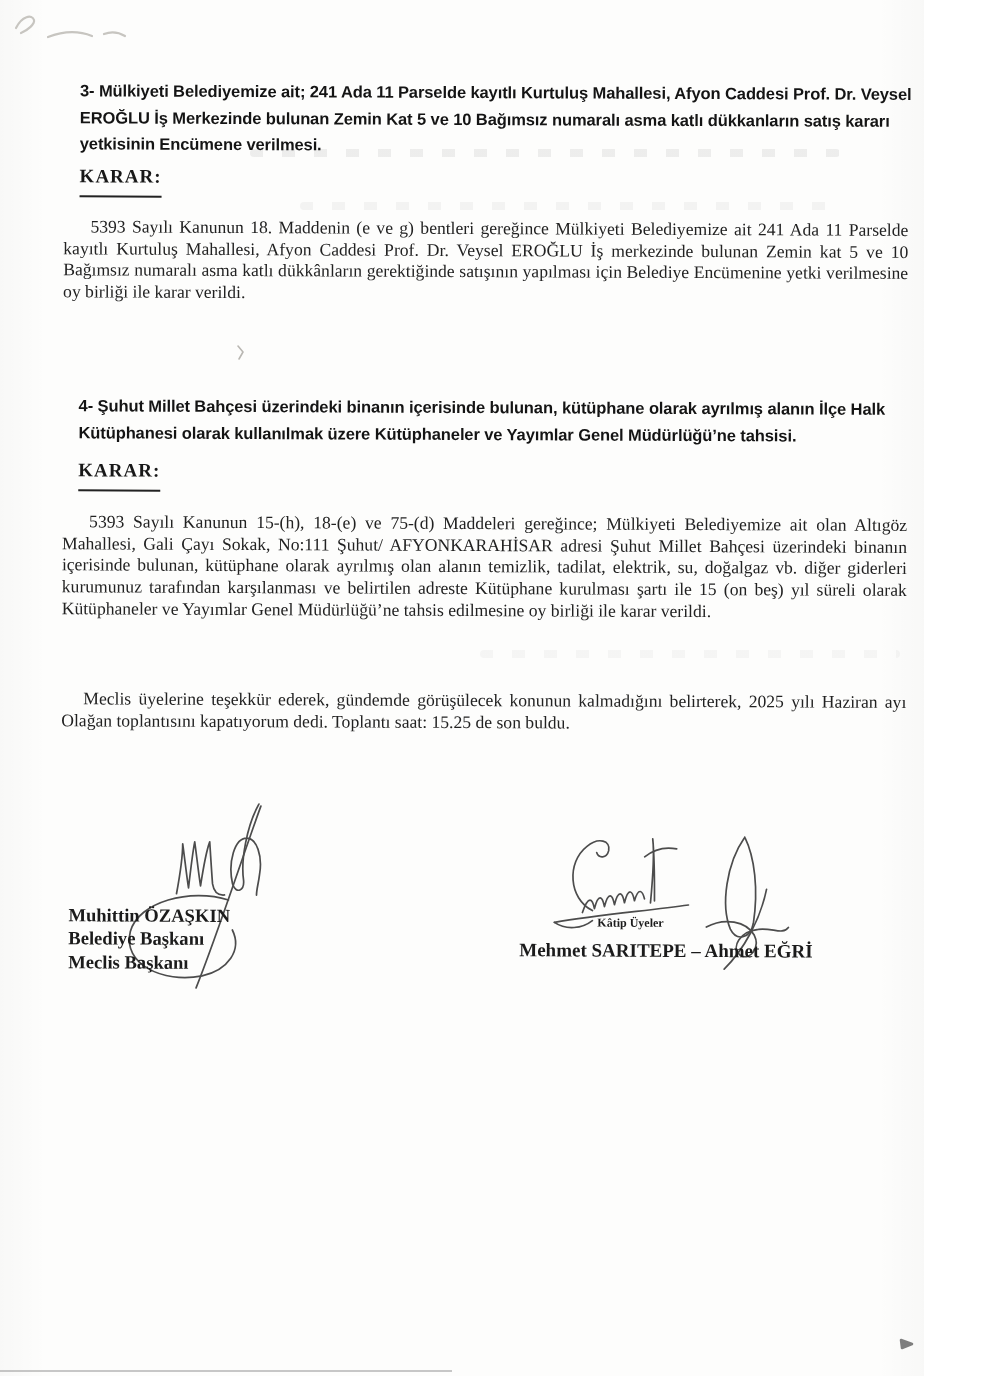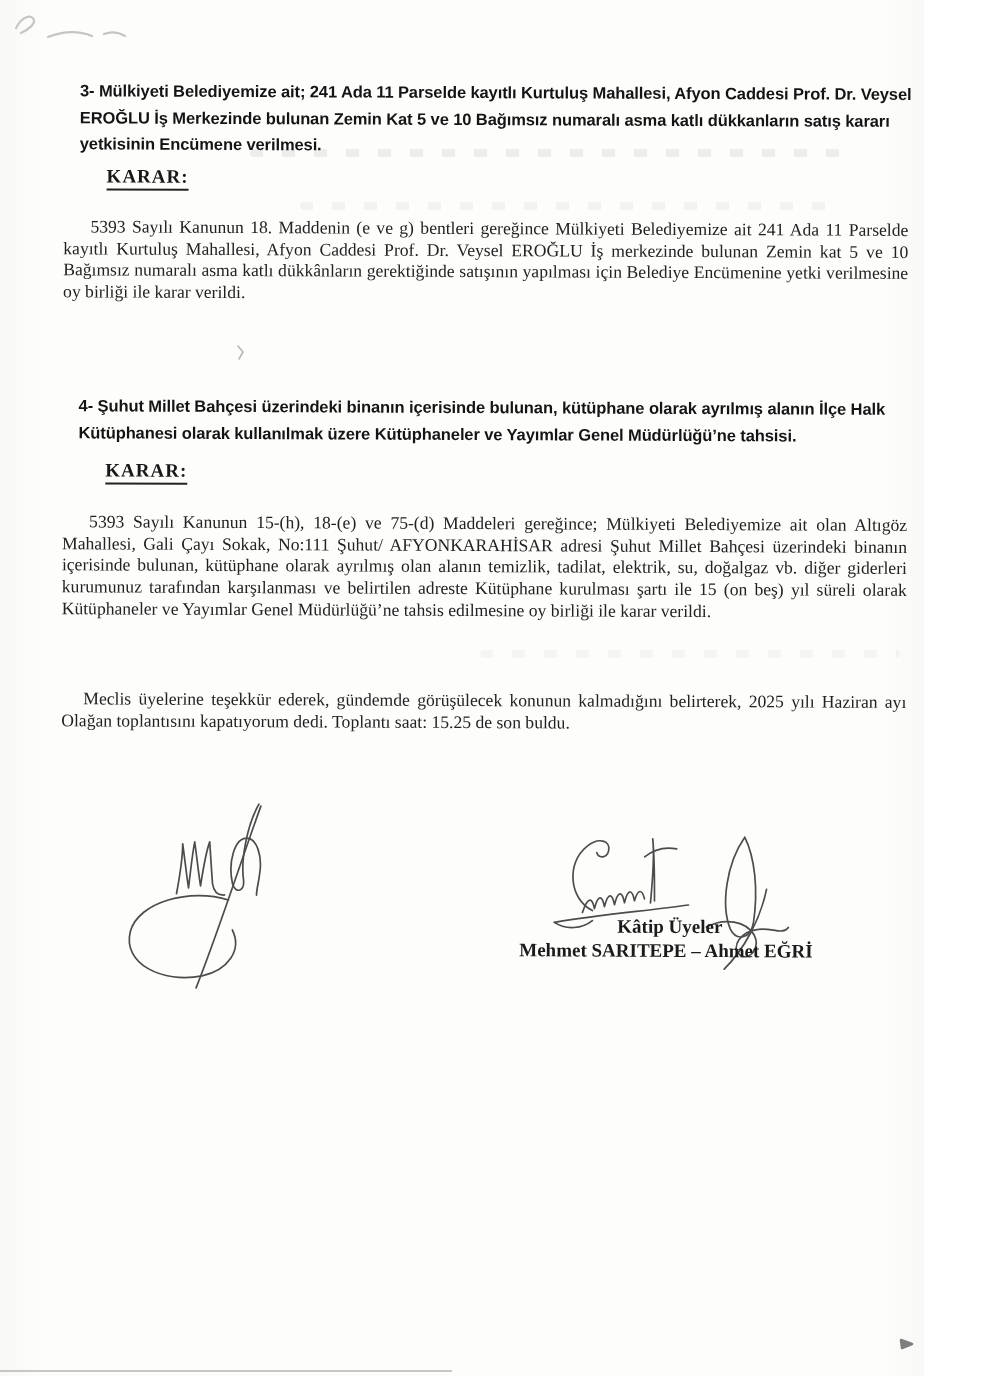--- a/index.html
+++ b/index.html
@@ -32,23 +32,22 @@
   }
   #heading-3 { left: 78px; top: 79px;  width: 845px; }
   #heading-4 { left: 78px; top: 394px; width: 845px; }
   .karar {
     font-family: "Liberation Serif", serif;
     font-weight: 700;
     font-size: 19px;
     letter-spacing: 1px;
     color: #181818;
     border-bottom: 2.2px solid #222;
-    padding-bottom: 1px;
+    padding-bottom: 8px;
     display: inline-block;
-    margin-left: 27px;
   }
   #karar-1 { left: 78px; top: 167px; }
   #karar-2 { left: 78px; top: 461px; }
   .body-p {
     font-family: "Liberation Serif", serif;
     font-size: 17.6px;
     line-height: 21.7px;
     text-align: justify;
     color: #222;
     width: 845px;
@@ -57,21 +56,21 @@
   #para-1   { top: 218px; text-indent: 27px; }
   #para-2   { top: 513px; text-indent: 27px; }
   #closing-p{ top: 690px; text-indent: 22px; }
   .sig-text {
     font-family: "Liberation Serif", serif;
     font-weight: 700;
     color: #1b1b1b;
     white-space: nowrap;
   }
   #sig-left-block { left: 70px; top: 905px; font-size: 18.6px; line-height: 23.4px; }
-  #sig-right-role  { left: 619px; top: 915px; font-size: 19px; }
+  #sig-right-role  { left: 599px; top: 915px; font-size: 12px; }
   #sig-right-names { left: 521px; top: 939px; font-size: 19px; }
   svg.stroke-art { position: absolute; overflow: visible; }
   svg.stroke-art path {
     fill: none;
     stroke-linecap: round;
     stroke-linejoin: round;
   }
   .sig-stroke path { stroke: #4c4c4c; stroke-width: 1.7; }
   .faint-stroke path { stroke: #c7c5c0; stroke-width: 2.2; }
   .smudge {
@@ -138,20 +137,25 @@
 
     <div id="closing-p" class="abs body-p">Meclis üyelerine teşekkür ederek, gündemde görüşülecek konunun kalmadığını belirterek, 2025 yılı Haziran ayı Olağan toplantısını kapatıyorum dedi. Toplantı saat: 15.25 de son buldu.</div>
 
     <svg class="stroke-art sig-stroke" style="left:112px; top:793px;" width="170" height="200" viewBox="0 0 170 200">
       <path d="M 66 102 C 70 80 72 62 72 52 C 74 66 76 84 78 96 C 80 78 82 60 84 50 C 86 64 88 82 90 94 C 93 74 96 58 99 50 C 100 64 101 80 102 92 Q 104 104 114 103"></path>
       <path d="M 148 12 C 136 34 130 68 133 88 C 134 98 126 103 122 92 C 117 70 124 46 136 46 C 146 46 152 64 149 82 C 148 91 146 97 146 103"></path>
       <path d="M 118 108 C 80 96 28 110 20 140 C 12 172 52 192 92 184 C 118 178 132 158 122 138"></path>
       <path d="M 150 14 C 132 64 108 140 86 196"></path>
     </svg>
 
+    <div id="sig-left-block" class="abs sig-text">
+      <div>Muhittin ÖZAŞKIN</div>
+      <div>Belediye Başkanı</div>
+      <div>Meclis Başkanı</div>
+    </div>
 
     <svg class="stroke-art sig-stroke" style="left:550px; top:828px;" width="150" height="110" viewBox="0 0 150 110">
       <path d="M 44 82 C 20 70 18 34 38 18 C 50 8 62 12 60 22 C 58 30 50 30 48 24"></path>
       <path d="M 34 84 C 40 66 44 70 46 80 C 50 64 54 68 56 78 C 60 62 64 66 66 76 C 70 60 74 64 76 74 C 80 58 84 62 86 72 C 90 58 94 62 96 70"></path>
       <path d="M 102 74 C 104 52 106 26 104 10 C 106 30 106 52 106 72"></path>
       <path d="M 96 28 C 106 20 118 18 128 20"></path>
       <path d="M 6 94 C 50 86 100 82 140 76"></path>
       <path d="M 6 94 C 18 102 34 100 44 92"></path>
     </svg>
 

